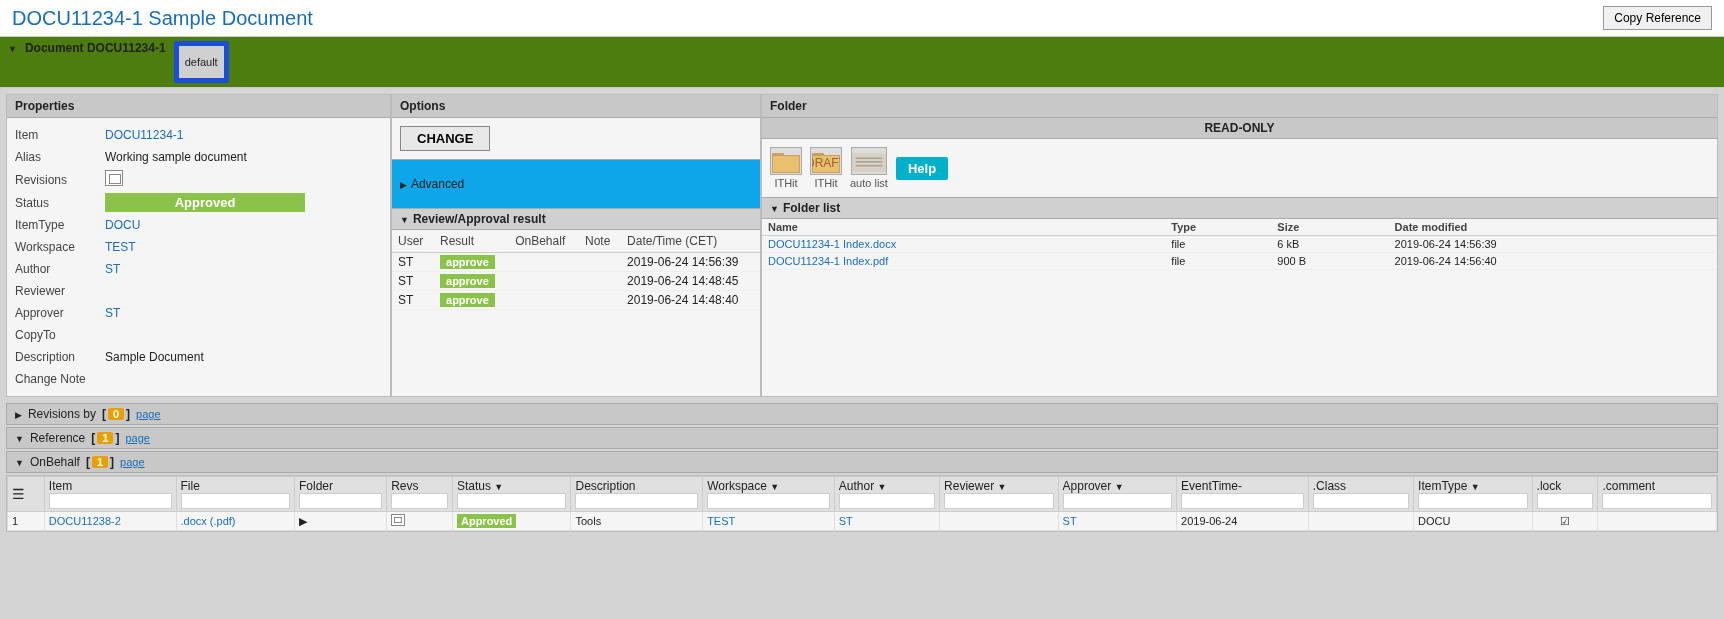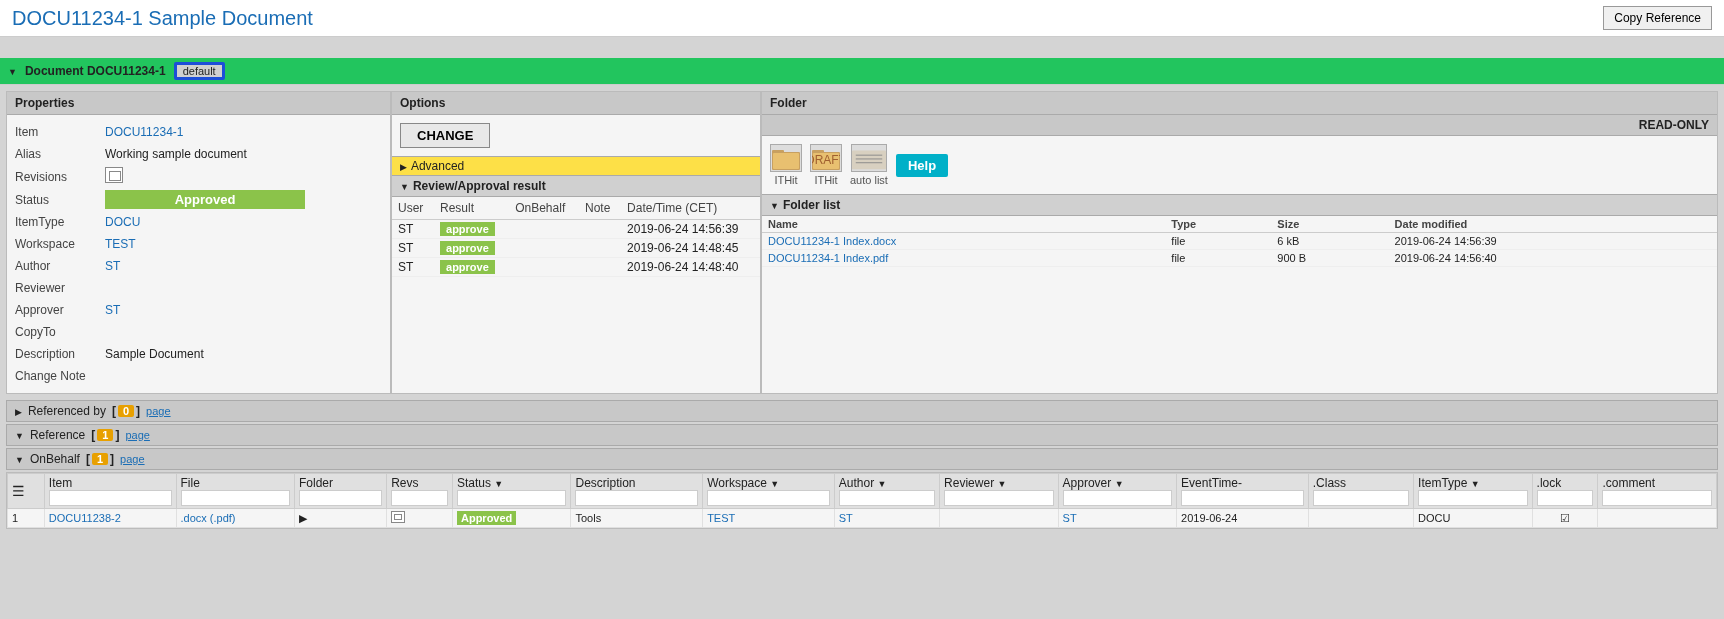--- a/index.html
+++ b/index.html
@@ -4,50 +4,50 @@
   <style>
     * { box-sizing: border-box; margin: 0; padding: 0; font-family: Arial, sans-serif; font-size: 12px; }
     body { background: #d4d4d4; color: #222; }
 
     
     #header { display: flex; align-items: center; justify-content: space-between; padding: 6px 12px; background: #fff; border-bottom: 1px solid #ccc; }
     #header h1 { font-size: 20px; color: #1a6db5; font-weight: normal; text-align: right; }
     #copy-ref-btn { padding: 4px 10px; border: 1px solid #999; background: #f0f0f0; cursor: pointer; font-size: 12px; }
 
     
-    #doc-bar { background: #22c55e; padding: 4px 8px; border-bottom: 1px solid #ccc; display: flex; align-items: center; gap: 8px; margin-top: 21px; }
+    #doc-bar { background: #4d7c0f; padding: 4px 8px; border-bottom: 1px solid #ccc; display: flex; gap: 8px; }
     #doc-bar .doc-label { font-weight: bold; font-size: 12px; }
-    #doc-bar .badge { background: #d0d0d0; border: 3px solid #1d4ed8; padding: 0 6px; font-size: 11px; border-radius: 2px; }
+    #doc-bar .badge { background: #d0d0d0; border: 5px solid #1d4ed8; padding: 10px 6px; font-size: 11px; border-radius: 2px; }
 
     
     #main-area { display: flex; padding: 6px; background: #d4d4d4; }
 
     
     #properties-panel { background: #f5f5f5; border: 1px solid #bbb; width: 385px; flex-shrink: 0; }
     .panel-header { background: #c8c8c8; padding: 4px 8px; font-weight: bold; font-size: 12px; border-bottom: 1px solid #aaa; }
     .props-table { padding: 6px 8px; }
     .prop-row { display: flex; align-items: center; padding: 2px 0; min-height: 22px; }
     .prop-label { width: 90px; flex-shrink: 0; color: #444; font-weight: normal; }
     .prop-value { flex: 1; }
     .prop-value.link { color: #1a6db5; cursor: pointer; text-decoration: none; }
     .status-badge { background: #8bc34a; color: white; font-weight: bold; text-align: center; padding: 2px 8px; width: 200px; font-size: 13px; }
 
     
     #options-panel { background: #f5f5f5; border: 1px solid #bbb; width: 370px; flex-shrink: 0; }
     .change-btn { margin: 8px; padding: 4px 16px; border: 1px solid #888; background: #e8e8e8; cursor: pointer; font-size: 13px; font-weight: bold; }
-    .advanced-bar { background: #fde047; padding: 2px 8px; display: flex; align-items: center; gap: 4px; cursor: pointer; border-top: 1px solid #aaa; border-bottom: 1px solid #aaa; }
+    .advanced-bar { background: #0ea5e9; padding: 17px 8px; display: flex; align-items: center; gap: 4px; cursor: pointer; border-top: 1px solid #aaa; border-bottom: 1px solid #aaa; }
     .review-bar { background: #d0d0d0; padding: 3px 8px; font-weight: bold; border-bottom: 1px solid #aaa; display: flex; align-items: center; gap: 4px; }
     .review-table { width: 100%; border-collapse: collapse; }
     .review-table th { text-align: left; padding: 4px 6px; border-bottom: 1px solid #ccc; color: #444; font-weight: normal; }
     .review-table td { padding: 2px 6px; border-bottom: 1px solid #eee; }
     .approve-badge { background: #8bc34a; color: white; padding: 1px 6px; font-size: 11px; font-weight: bold; display: inline-block; }
 
     
     #folder-panel { background: #f5f5f5; border: 1px solid #bbb; flex: 1; }
-    .readonly-bar { background: #c8c8c8; padding: 3px 8px; font-weight: bold; border-bottom: 1px solid #aaa; text-align: right; }
+    .readonly-bar { background: #c8c8c8; padding: 3px 8px; font-weight: bold; border-bottom: 1px solid #aaa; text-align: center; }
     .folder-icons { display: flex; align-items: center; gap: 8px; padding: 8px; }
     .folder-icon-box { display: flex; flex-direction: column; align-items: center; gap: 2px; }
     .folder-icon-box .icon-label { font-size: 11px; color: #555; }
     .help-btn { background: #00b0c8; color: white; font-weight: bold; padding: 4px 12px; border: none; cursor: pointer; font-size: 13px; border-radius: 2px; }
     .folder-list-bar { background: #d0d0d0; padding: 3px 8px; font-weight: bold; border-bottom: 1px solid #aaa; border-top: 1px solid #aaa; display: flex; align-items: center; gap: 4px; }
     .folder-files-table { width: 100%; border-collapse: collapse; }
     .folder-files-table th { text-align: left; padding: 2px 6px; border-bottom: 1px solid #ccc; color: #444; font-weight: bold; font-size: 11px; }
     .folder-files-table td { padding: 2px 6px; border-bottom: 1px solid #eee; font-size: 11px; }
 
     
@@ -275,21 +275,21 @@
         </tr>
       </tbody>
     </table>
   </div>
 </div>
 
 <div id="bottom-area">
 
   <div class="section-bar">
     <span class="chevron-right"></span>
-    <span>Referenced by</span>
+    <span>Revisions by</span>
     <span style="display:inline-flex;align-items:center;gap:2px;">
       <span style="font-weight:bold;">[</span>
         <span class="count-badge">0</span>
         <span style="font-weight:bold;">]</span>
     </span>
     <span class="page-link">page</span>
   </div>
 
   <div class="section-bar">
     <span class="chevron-down"></span>

